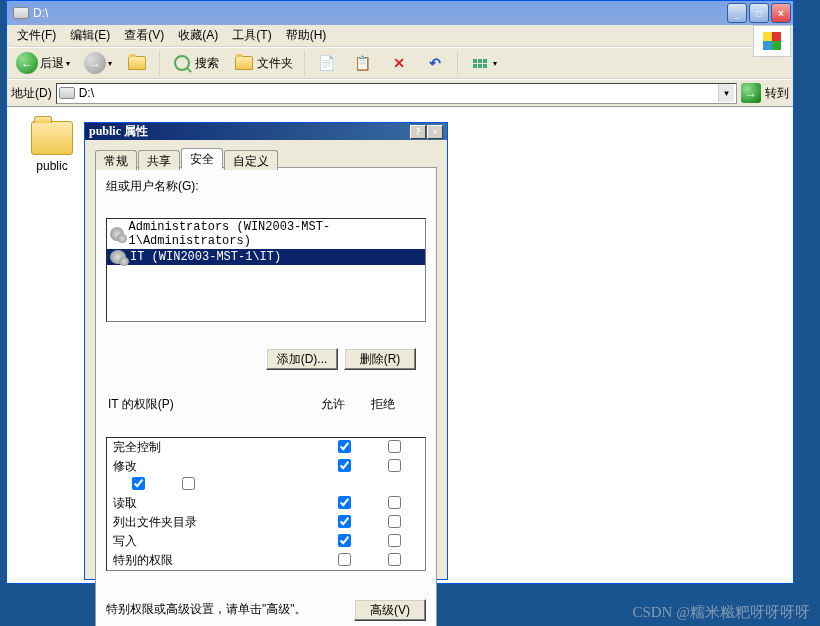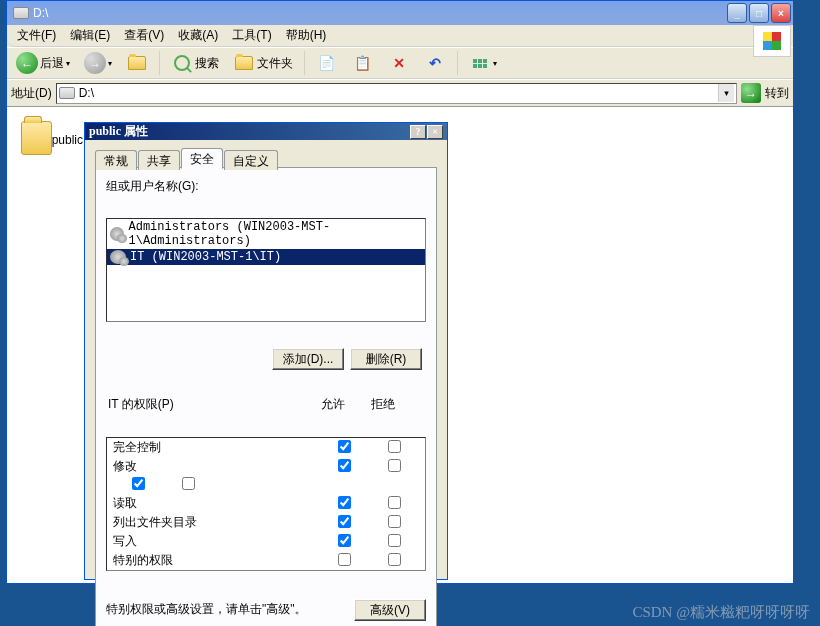--- a/index.html
+++ b/index.html
@@ -30,21 +30,21 @@
 .tb-x { color:#d22; font-weight:bold;}
 .tb-undo { color:#2255cc; font-weight:bold;}
 .views-ic { display:inline-grid;grid-template-columns:repeat(3,4px);gap:1px;}
 .views-ic span{width:4px;height:4px;background:#4a7;}
 .addressbar { height: 28px; background: #ece9d8; display: flex; align-items: center; padding: 0 4px; gap: 4px; border-top: 1px solid #fff; border-bottom: 1px solid #999;}
 .addr-input-wrap { flex: 1; height: 21px; background: #fff; border: 1px inset #999; display: flex; align-items: center; padding: 0 2px; gap: 4px; position:relative;}
 .addr-input { flex: 1; border: none; outline: none; font-family: inherit; font-size: 12px; }
 .addr-dd { width: 16px; height: 18px; background: #e8e8e8; border-left: 1px solid #ccc; display:flex;align-items:center;justify-content:center;font-size:9px;}
 .go-btn { width:20px;height:20px;background:radial-gradient(circle at 30% 30%, #8fe08f, #0a7a0a);border-radius:3px;display:flex;align-items:center;justify-content:center;color:#fff;}
 .content { flex: 1; background: #fff; padding: 10px; }
-.folder-item { display:inline-flex; flex-direction: row; align-items: center; width: 70px; cursor: pointer; padding:4px; }
+.folder-item { display:inline-flex; flex-direction: column; align-items: center; width: 70px; cursor: pointer; padding:4px; }
 .folder-big { width:42px;height:34px;background:linear-gradient(#ffe9a8,#f0c850);border:1px solid #c0a030;border-radius:3px;position:relative;}
 .folder-big:before{content:'';position:absolute;top:-6px;left:2px;width:16px;height:6px;background:linear-gradient(#ffe9a8,#f0c850);border-radius:3px 3px 0 0;border:1px solid #c0a030;border-bottom:none;}
 .folder-label { margin-top:4px;text-align:center;}
 
 
 .props-dialog { position: absolute; left: 84px; top: 122px; width: 364px; height: 458px; background: #ece9d8; border: 1px solid #0054e3; display:flex;flex-direction:column;}
 .props-title { height: 20px; background: linear-gradient(to right, #0a246a, #3a6ea5); color:#fff; display:flex;align-items:center;padding:0 4px 0 4px;font-weight:bold;}
 .props-title-text { flex:1; font-family: "SimSun";}
 .props-controls { display:flex; gap:1px;}
 .pc-btn { width:16px;height:14px;background:#d4d0c8;border:1px solid #fff;border-right-color:#404040;border-bottom-color:#404040;font-size:10px;display:flex;align-items:center;justify-content:center;cursor:pointer;font-family:Tahoma;}
@@ -52,21 +52,21 @@
 .tabs-row { display:flex; height:20px; position:relative; z-index:2;}
 .tab { padding: 2px 8px 0 8px; border: 1px solid #919b9c; border-bottom: none; background: #ece9d8; margin-right:1px; border-radius: 3px 3px 0 0; cursor:pointer; height:20px; margin-top:2px;}
 .tab.active { background: #fcfcfe; height:21px; margin-top:0; z-index:3; border-bottom:1px solid #fcfcfe;}
 .tab-panel { flex:1; border: 1px solid #919b9c; background: #fcfcfe; margin-top:-1px; padding: 10px 10px 8px 10px; display:flex; flex-direction:column;gap:20px;}
 .group-label { margin-bottom:3px; }
 .list-box { height: 104px; background: #fff; border: 1px inset #808080; overflow-y: auto; font-family: "Courier New", monospace; font-size: 12px;}
 .list-row { padding: 1px 3px; display:flex; align-items:center; gap:4px; cursor:pointer;}
 .list-row.selected { background: #0a246a; color: #fff; }
 .group-icon { width:16px;height:14px;background:radial-gradient(circle,#ddd,#888);border-radius:50%;display:inline-block;position:relative;}
 .group-icon:after{content:'';position:absolute;right:-3px;bottom:-2px;width:10px;height:9px;background:radial-gradient(circle,#ddd,#888);border-radius:50%;}
-.btn-row { display:flex; justify-content:flex-end; gap:6px; margin: 6px 4px;}
+.btn-row { display:flex; justify-content:flex-end; gap:6px; margin: 6px 10px;}
 .win-button { height: 22px; min-width:72px; padding:0 8px; background:#ece9d8; border:1px solid #404040; border-top-color:#fff;border-left-color:#fff; box-shadow: inset -1px -1px #808080, inset 1px 1px #d4d0c8; cursor:pointer; font-family:inherit;font-size:12px;}
 .win-button.disabled { color:#808080; text-shadow: 1px 1px #fff; cursor:default;}
 .perm-box { flex:1; border: 1px inset #808080; background:#fff; display:flex; margin-top:2px;}
 .perm-scroll { flex:1; overflow-y: scroll; }
 .perm-header { display:flex; padding:0 2px 2px 2px;}
 .perm-header .label { flex:1; }
 .perm-header .col { width: 50px; text-align:center; }
 .checkbox-cell { width: 50px; text-align:center; }
 .perm-row { display:flex; align-items:center; padding: 1px 6px; }
 .perm-row .label { flex:1; }

